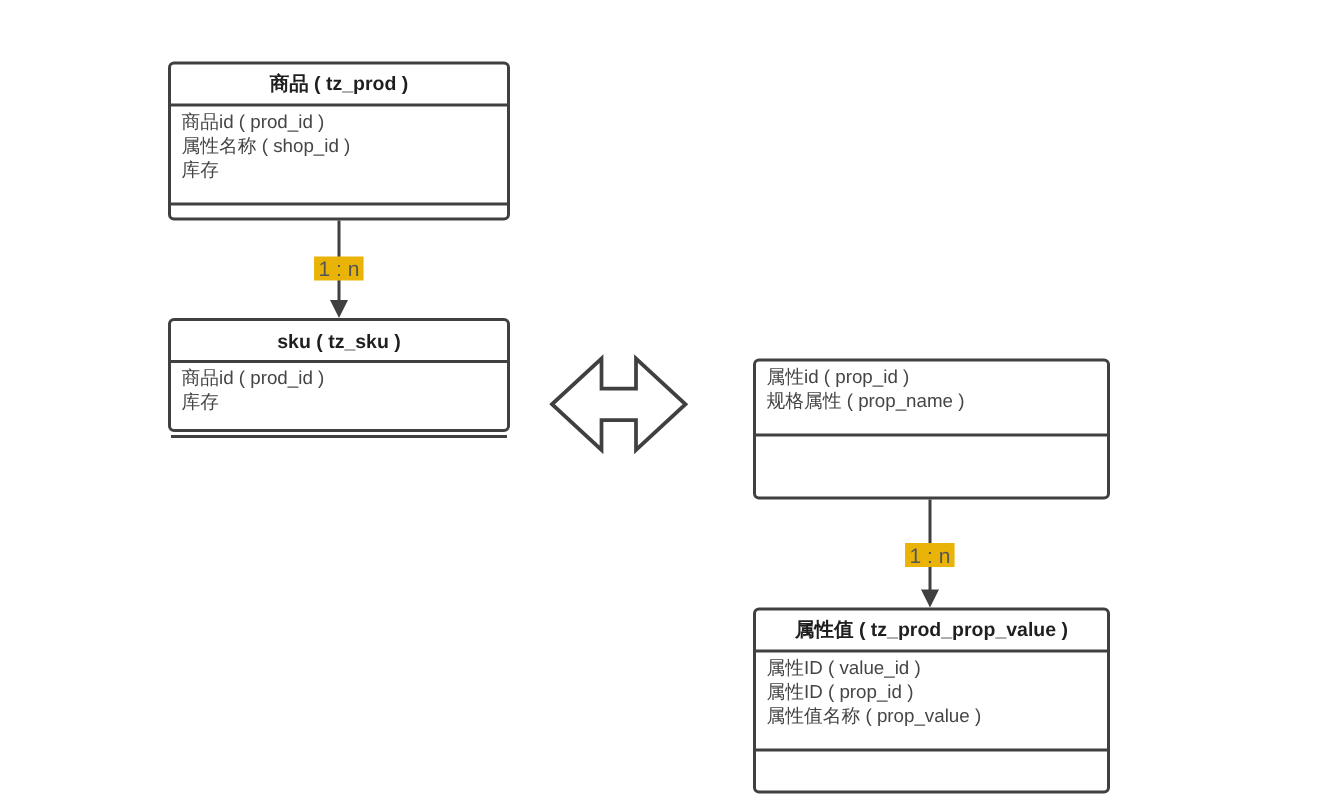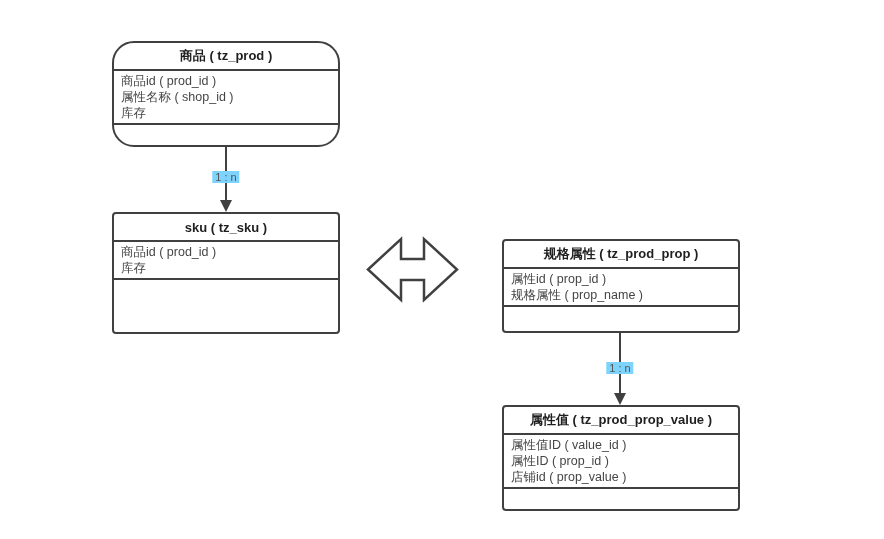--- a/index.html
+++ b/index.html
@@ -32,21 +32,21 @@
     align-items: center;
     justify-content: center;
     font-size: 13px;
     font-weight: bold;
     color: #1f1f1f;
     white-space: nowrap;
   }
   .entity-fields {
     flex: 0 0 auto;
     border-bottom: 2px solid #404040;
-    padding: 2px 6px 2px 7px;
+    padding: 2px 6px 14px 7px;
     font-size: 12.5px;
     line-height: 16px;
     color: #454545;
   }
   .entity-footer { flex: 1 1 auto; }
   .field { white-space: nowrap; }
   .conn-line {
     position: absolute;
     width: 2px;
     background: #404040;
@@ -55,80 +55,79 @@
     position: absolute;
     width: 0;
     height: 0;
     border-left: 6px solid transparent;
     border-right: 6px solid transparent;
     border-top: 12px solid #404040;
   }
   .conn-label {
     position: absolute;
     transform: translateX(-50%);
-    background: #7dd3fc;
+    background: #eab308;
     padding: 0 3px;
-    font-size: 11px;
+    font-size: 14px;
     color: #555555;
     white-space: nowrap;
   }
   .double-arrow {
     position: absolute;
     left: 366px;
     top: 236px;
   }
 </style>
 </head>
 <body>
 
 <div id="canvas">
 
-  <div class="entity" style="left:112px; top:41px; width:228px; height:106px;border-radius:22px;">
+  <div class="entity" style="left:112px; top:41px; width:228px; height:106px;">
     <div class="entity-title">商品 ( tz_prod )</div>
     <div class="entity-fields">
       <div class="field">商品id ( prod_id )</div>
       <div class="field">属性名称 ( shop_id )</div>
       <div class="field">库存</div>
     </div>
     <div class="entity-footer"></div>
   </div>
 
   <div class="conn-line" style="left:225px; top:147px; height:54px;"></div>
   <div class="conn-arrowhead" style="left:220px; top:200px;"></div>
   <div class="conn-label" style="left:226px; top:171px;">1 : n</div>
 
-  <div class="entity" style="left:112px; top:212px; width:228px; height:122px;">
+  <div class="entity" style="left:112px; top:212px; width:228px; height:76px;">
     <div class="entity-title">sku ( tz_sku )</div>
     <div class="entity-fields">
       <div class="field">商品id ( prod_id )</div>
       <div class="field">库存</div>
     </div>
     <div class="entity-footer"></div>
   </div>
 
   <svg class="double-arrow" width="93" height="67" viewBox="0 0 93 67">
     <polygon points="2,33.5 35,3 35,23 58,23 58,3 91,33.5 58,64 58,44 35,44 35,64" fill="#ffffff" stroke="#404040" stroke-width="2.5" stroke-linejoin="miter"></polygon>
   </svg>
 
   <div class="entity" style="left:502px; top:239px; width:238px; height:94px;">
-    <div class="entity-title">规格属性 ( tz_prod_prop )</div>
     <div class="entity-fields">
       <div class="field">属性id ( prop_id )</div>
       <div class="field">规格属性 ( prop_name )</div>
     </div>
     <div class="entity-footer"></div>
   </div>
 
   <div class="conn-line" style="left:619px; top:333px; height:61px;"></div>
   <div class="conn-arrowhead" style="left:614px; top:393px;"></div>
   <div class="conn-label" style="left:620px; top:362px;">1 : n</div>
 
-  <div class="entity" style="left:502px; top:405px; width:238px; height:106px;">
+  <div class="entity" style="left:502px; top:405px; width:238px; height:124px;">
     <div class="entity-title">属性值 ( tz_prod_prop_value )</div>
     <div class="entity-fields">
-      <div class="field">属性值ID ( value_id )</div>
+      <div class="field">属性ID ( value_id )</div>
       <div class="field">属性ID ( prop_id )</div>
-      <div class="field">店铺id ( prop_value )</div>
+      <div class="field">属性值名称 ( prop_value )</div>
     </div>
     <div class="entity-footer"></div>
   </div>
 
 </div>
 
 </body></html>

